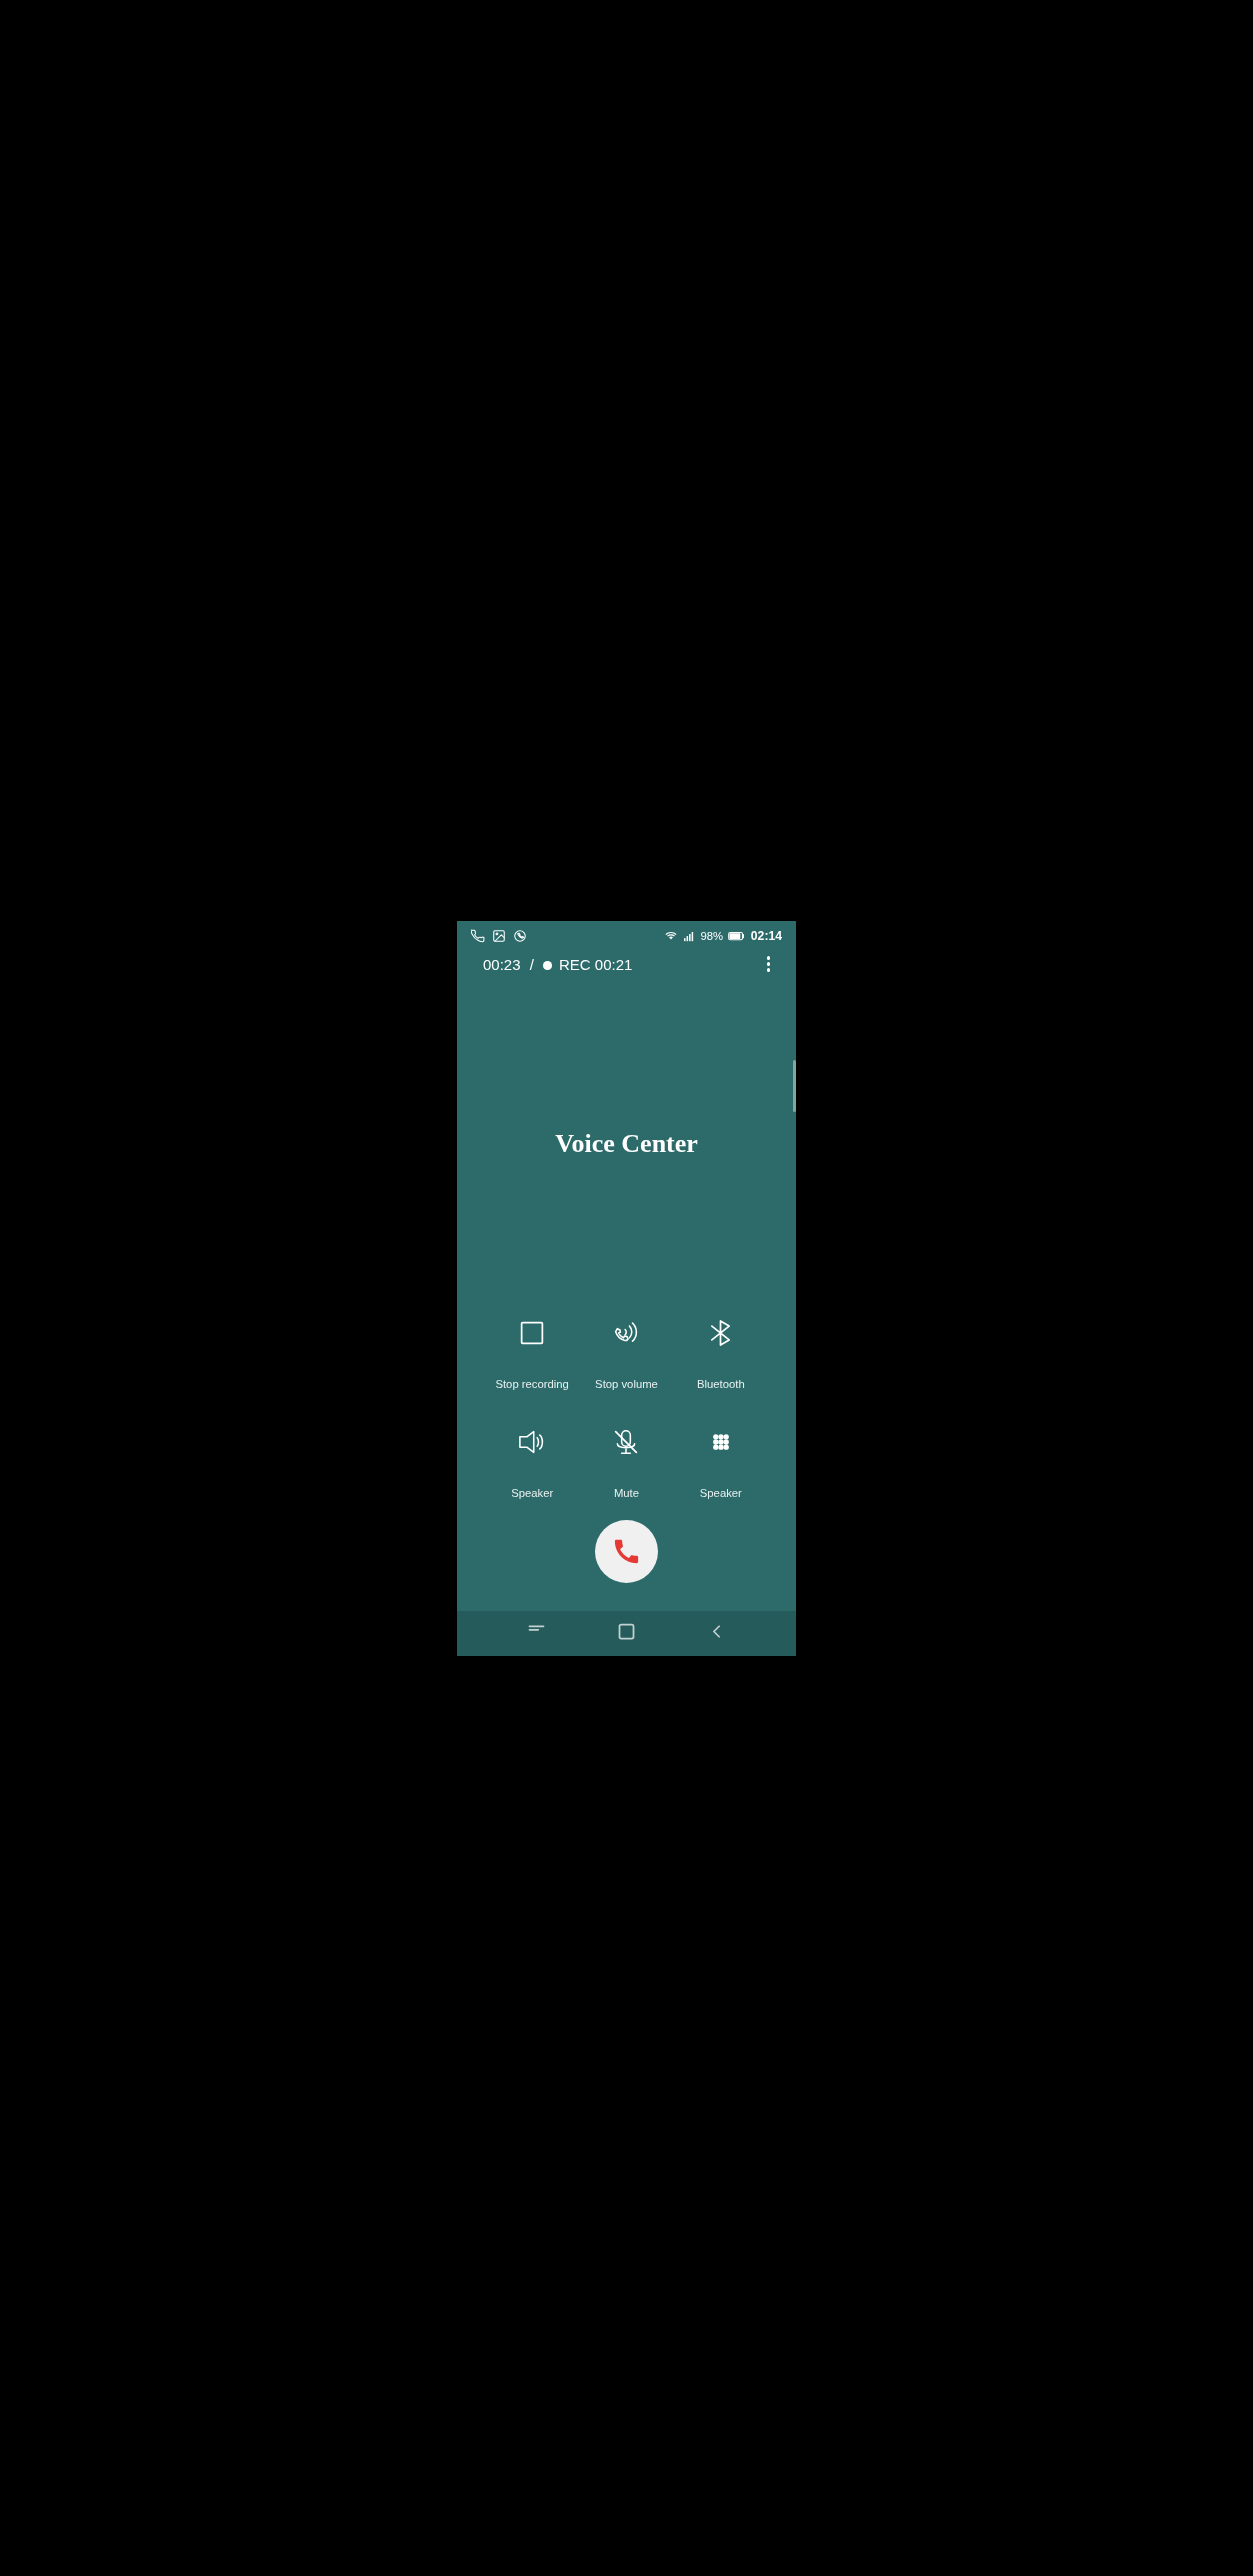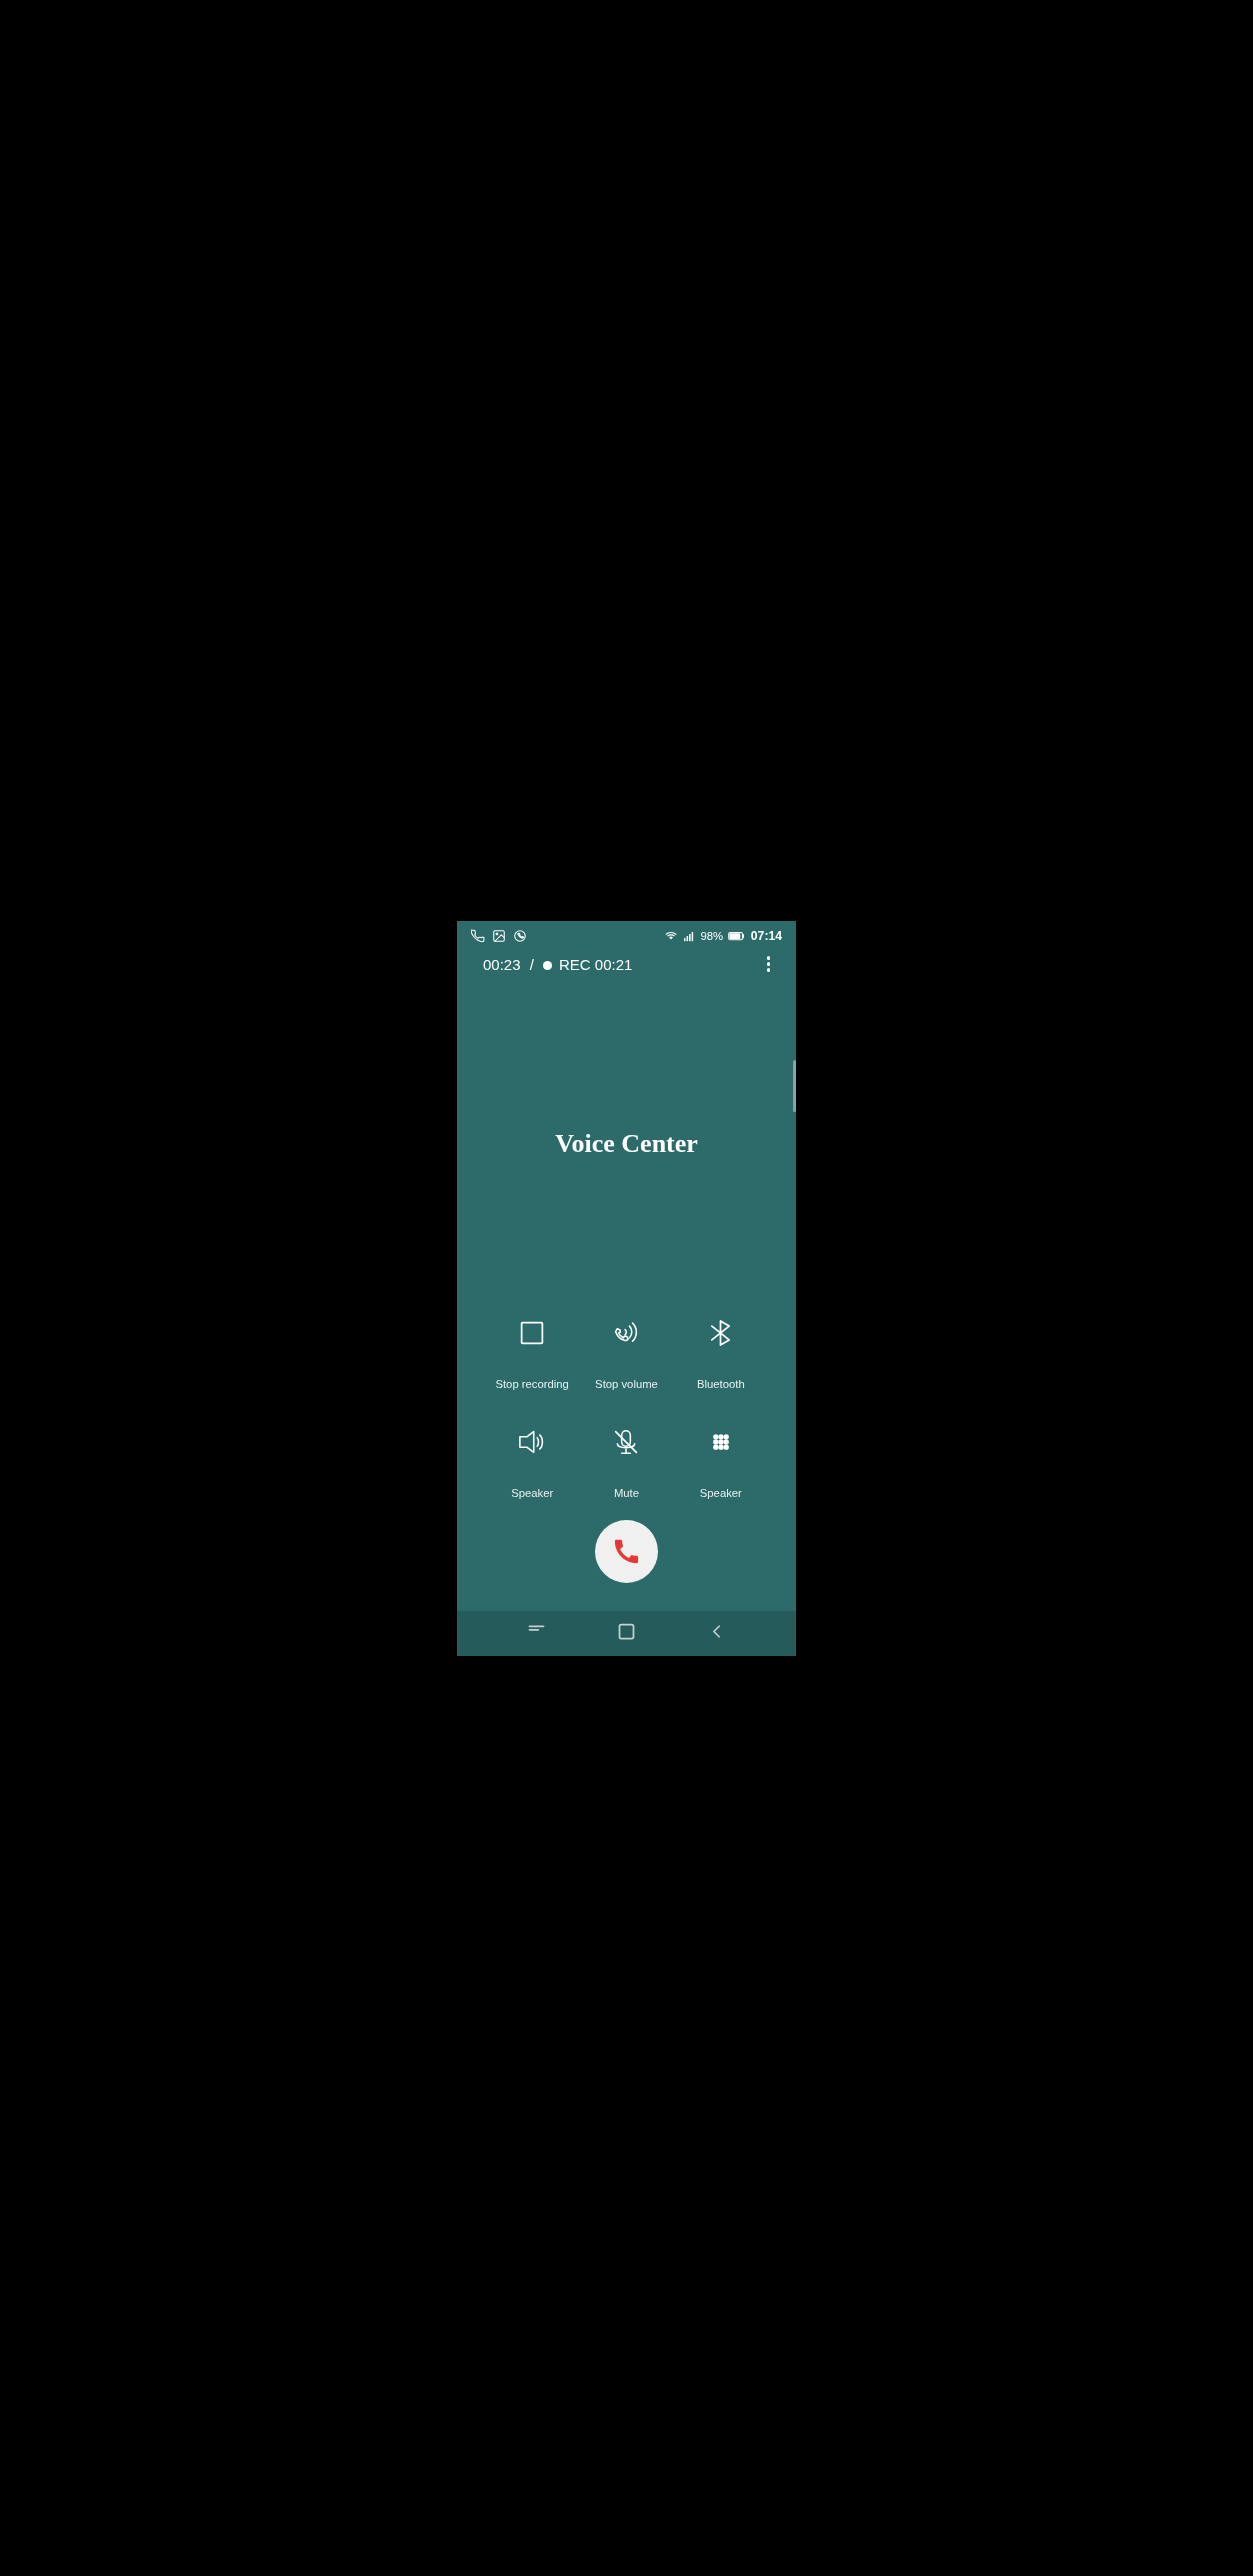--- a/index.html
+++ b/index.html
@@ -228,21 +228,21 @@
       <rect x="12" y="8" width="3" height="14"></rect>
       <rect x="17" y="4" width="3" height="18"></rect>
     </svg>
     <span style="font-size:11.3px;">98%</span>
 
     <svg width="17.4" height="10.4" viewBox="0 0 24 14" style="fill:none;stroke:white;stroke-width:1.5;">
       <rect x="1" y="2" width="19" height="10" rx="2"></rect>
       <rect x="2" y="3" width="15" height="8" rx="1" style="fill:white;stroke:none;"></rect>
       <path d="M21 5v4" stroke-width="2" stroke-linecap="round"></path>
     </svg>
-    <span style="font-size:12.2px;font-weight:600;">07:14</span>
+    <span style="font-size:12.2px;font-weight:600;">02:14</span>
   </div>
 </div>
 
 <div class="call-info-bar">
   <div>
     <span style="font-size:15px;">00:23</span>
     <span style="font-size:15px;margin:0 5.2px;">/</span>
     <span class="rec-dot"></span>
     <span style="font-size:15px;">REC 00:21</span>
   </div>

